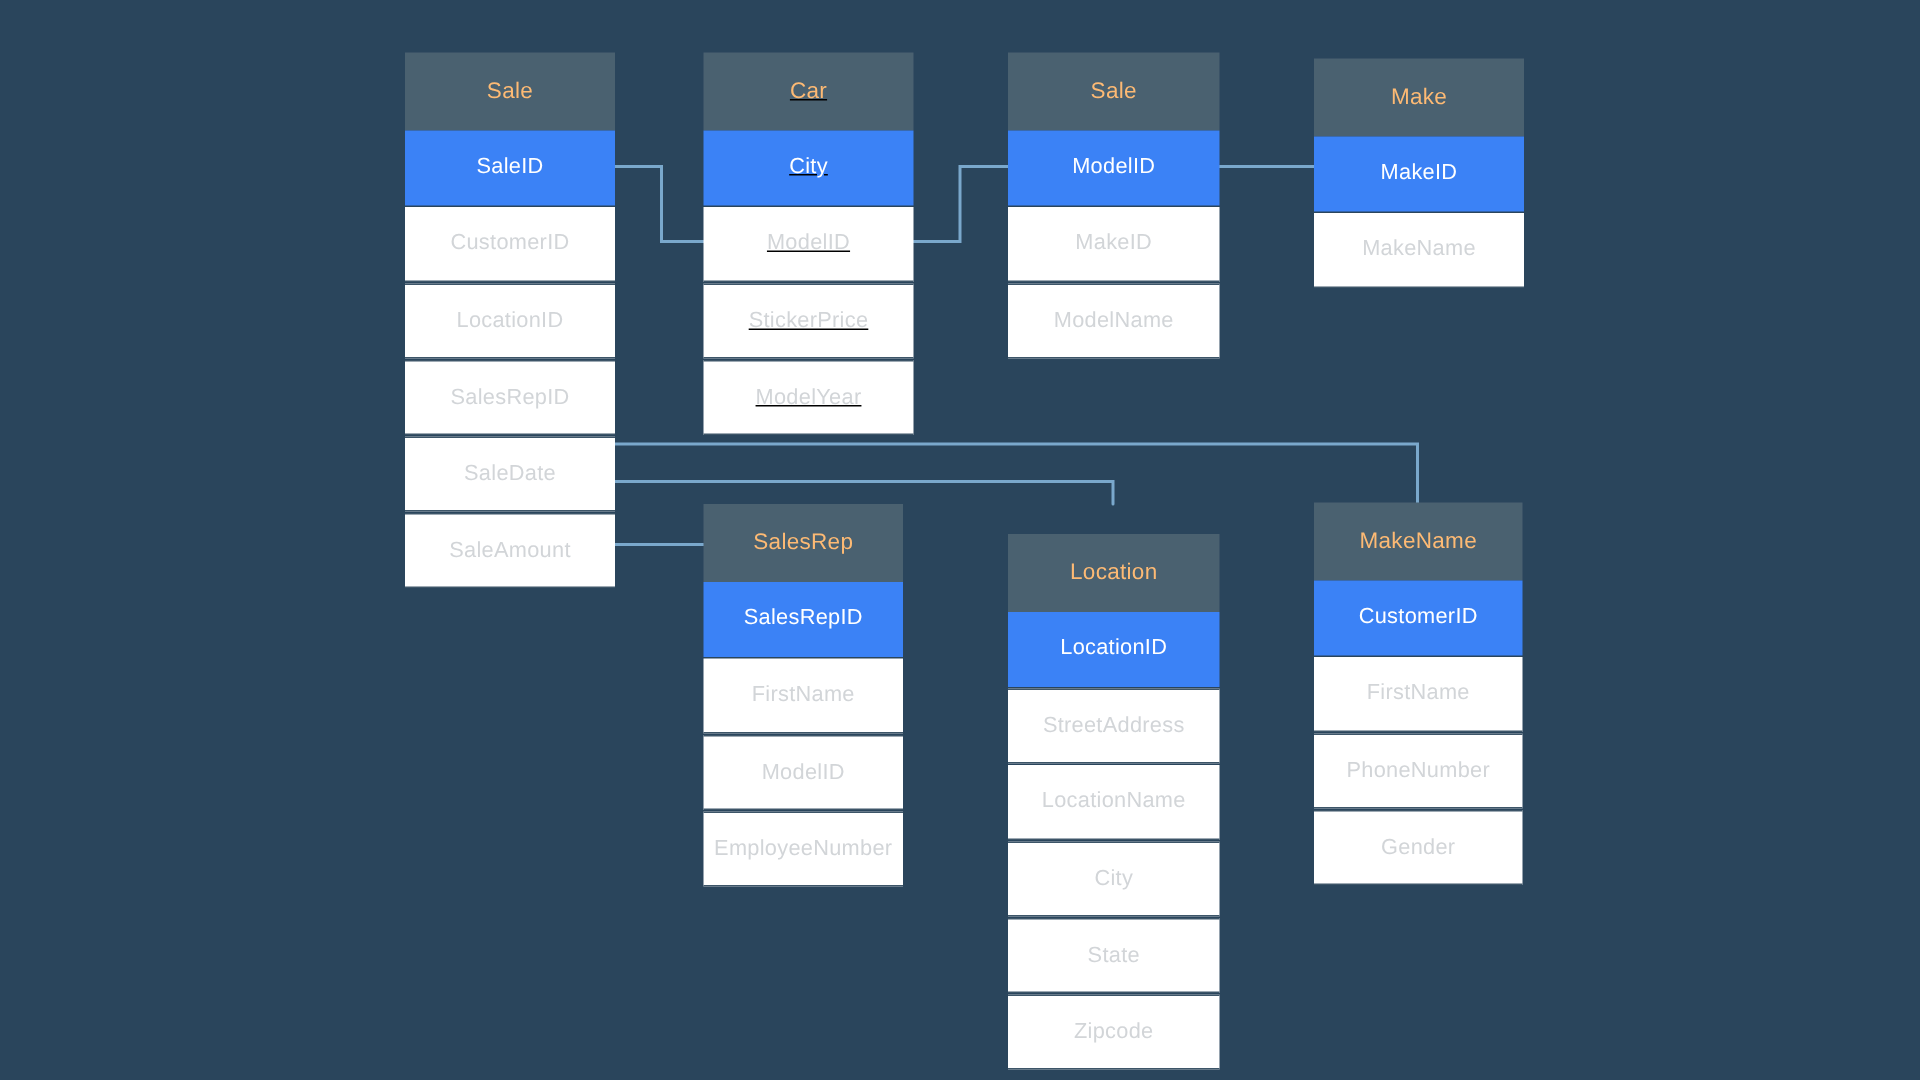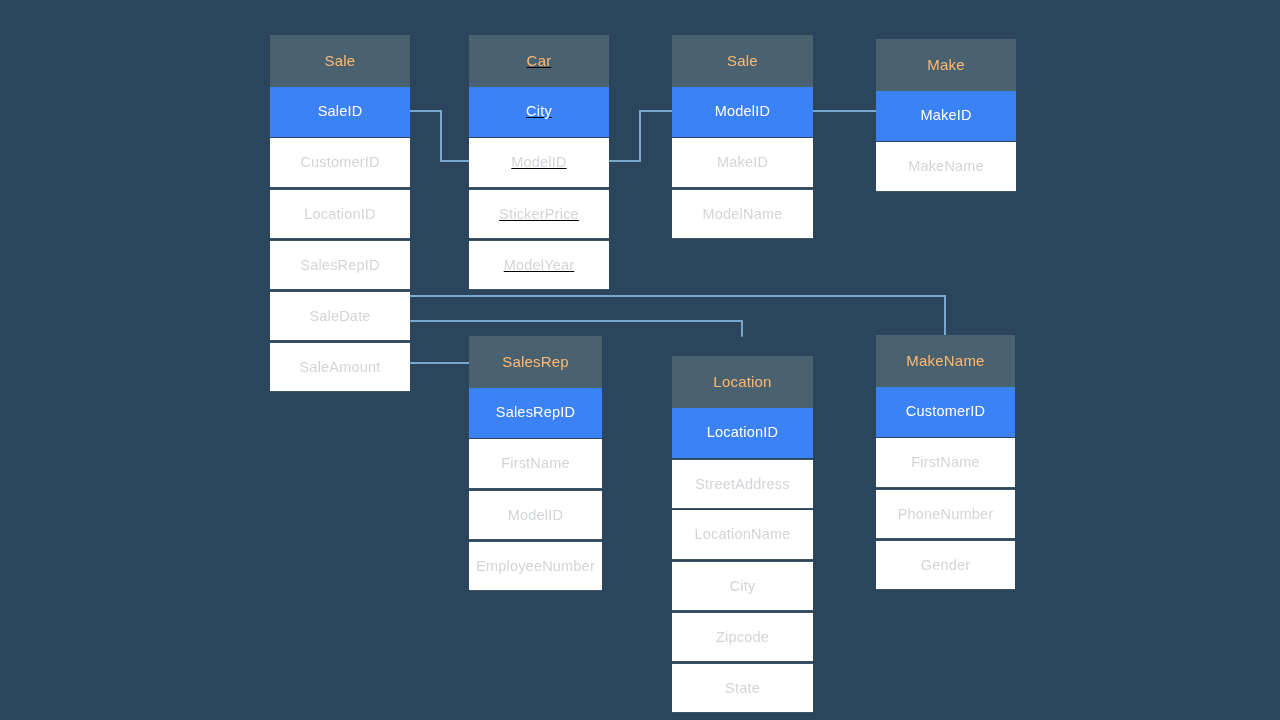--- a/index.html
+++ b/index.html
@@ -110,22 +110,22 @@
       <div class="field plain-top">FirstName</div>
       <div class="field">ModelID</div>
       <div class="field">EmployeeNumber</div>
     </div>
     <div class="entity" style="left: 672px; top: 335px; width: 141px; margin-top: 21px;">
       <div class="entity-header">Location</div>
       <div class="field pk">LocationID</div>
       <div class="field">StreetAddress</div>
       <div class="field plain-top">LocationName</div>
       <div class="field">City</div>
+      <div class="field">State</div>
       <div class="field">Zipcode</div>
-      <div class="field">State</div>
     </div>
     <div class="entity" style="left: 876px; top: 335px; width: 139px;">
       <div class="entity-header">MakeName</div>
       <div class="field pk">CustomerID</div>
       <div class="field plain-top">FirstName</div>
       <div class="field">PhoneNumber</div>
       <div class="field">Gender</div>
     </div>
   </div>
 

